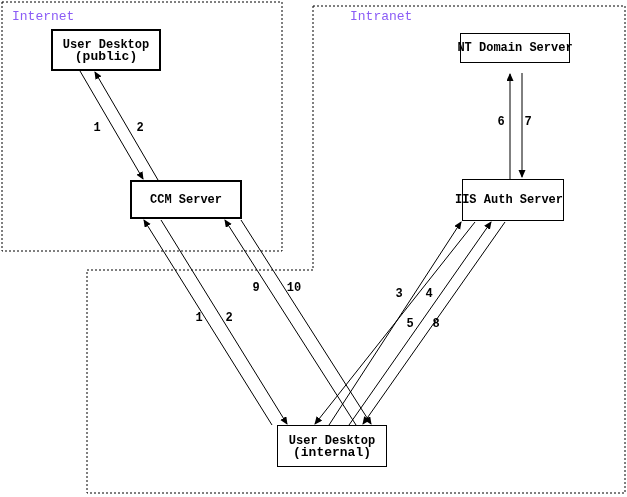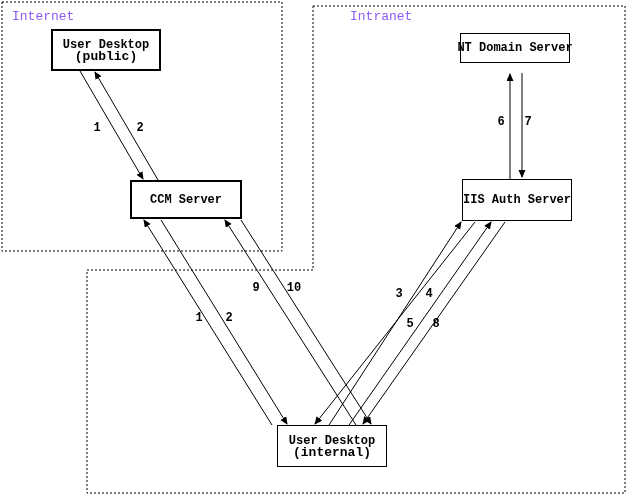--- a/index.html
+++ b/index.html
@@ -15,21 +15,21 @@
   .region-label-internet{left:12px;top:9px;}
   .region-label-intranet{left:322px;top:9px;margin-left:28px;}
   .node{position:absolute;background:#fff;border:1px solid #000;
         display:flex;flex-direction:column;align-items:center;justify-content:center;
         text-align:center;box-sizing:border-box;}
   .node-title{font-size:12px;font-weight:bold;color:#000;white-space:nowrap;line-height:14px;}
   .node-subtitle{font-size:13px;font-weight:bold;color:#000;white-space:nowrap;line-height:10px;}
   .node-user-desktop-public{left:51px;top:29px;width:110px;height:42px;border-width:2px;}
   .node-ccm-server{left:130px;top:180px;width:112px;height:39px;border-width:2px;text-align:right;}
   .node-nt-domain-server{left:460px;top:33px;width:110px;height:30px;}
-  .node-iis-auth-server{left:462px;top:179px;width:110px;height:42px;}
+  .node-iis-auth-server{left:462px;top:179px;width:102px;height:42px;align-items:flex-end;}
   .node-user-desktop-internal{left:277px;top:425px;width:110px;height:42px;}
 </style>
 </head>
 <body>
 
 <div class="stage">
 
   <svg class="lines-layer" width="627" height="497" viewBox="0 0 627 497" xmlns="http://www.w3.org/2000/svg">
     <defs>
       <marker id="arrowhead" markerWidth="9" markerHeight="8" refX="7" refY="3.5" orient="auto" markerUnits="userSpaceOnUse">

